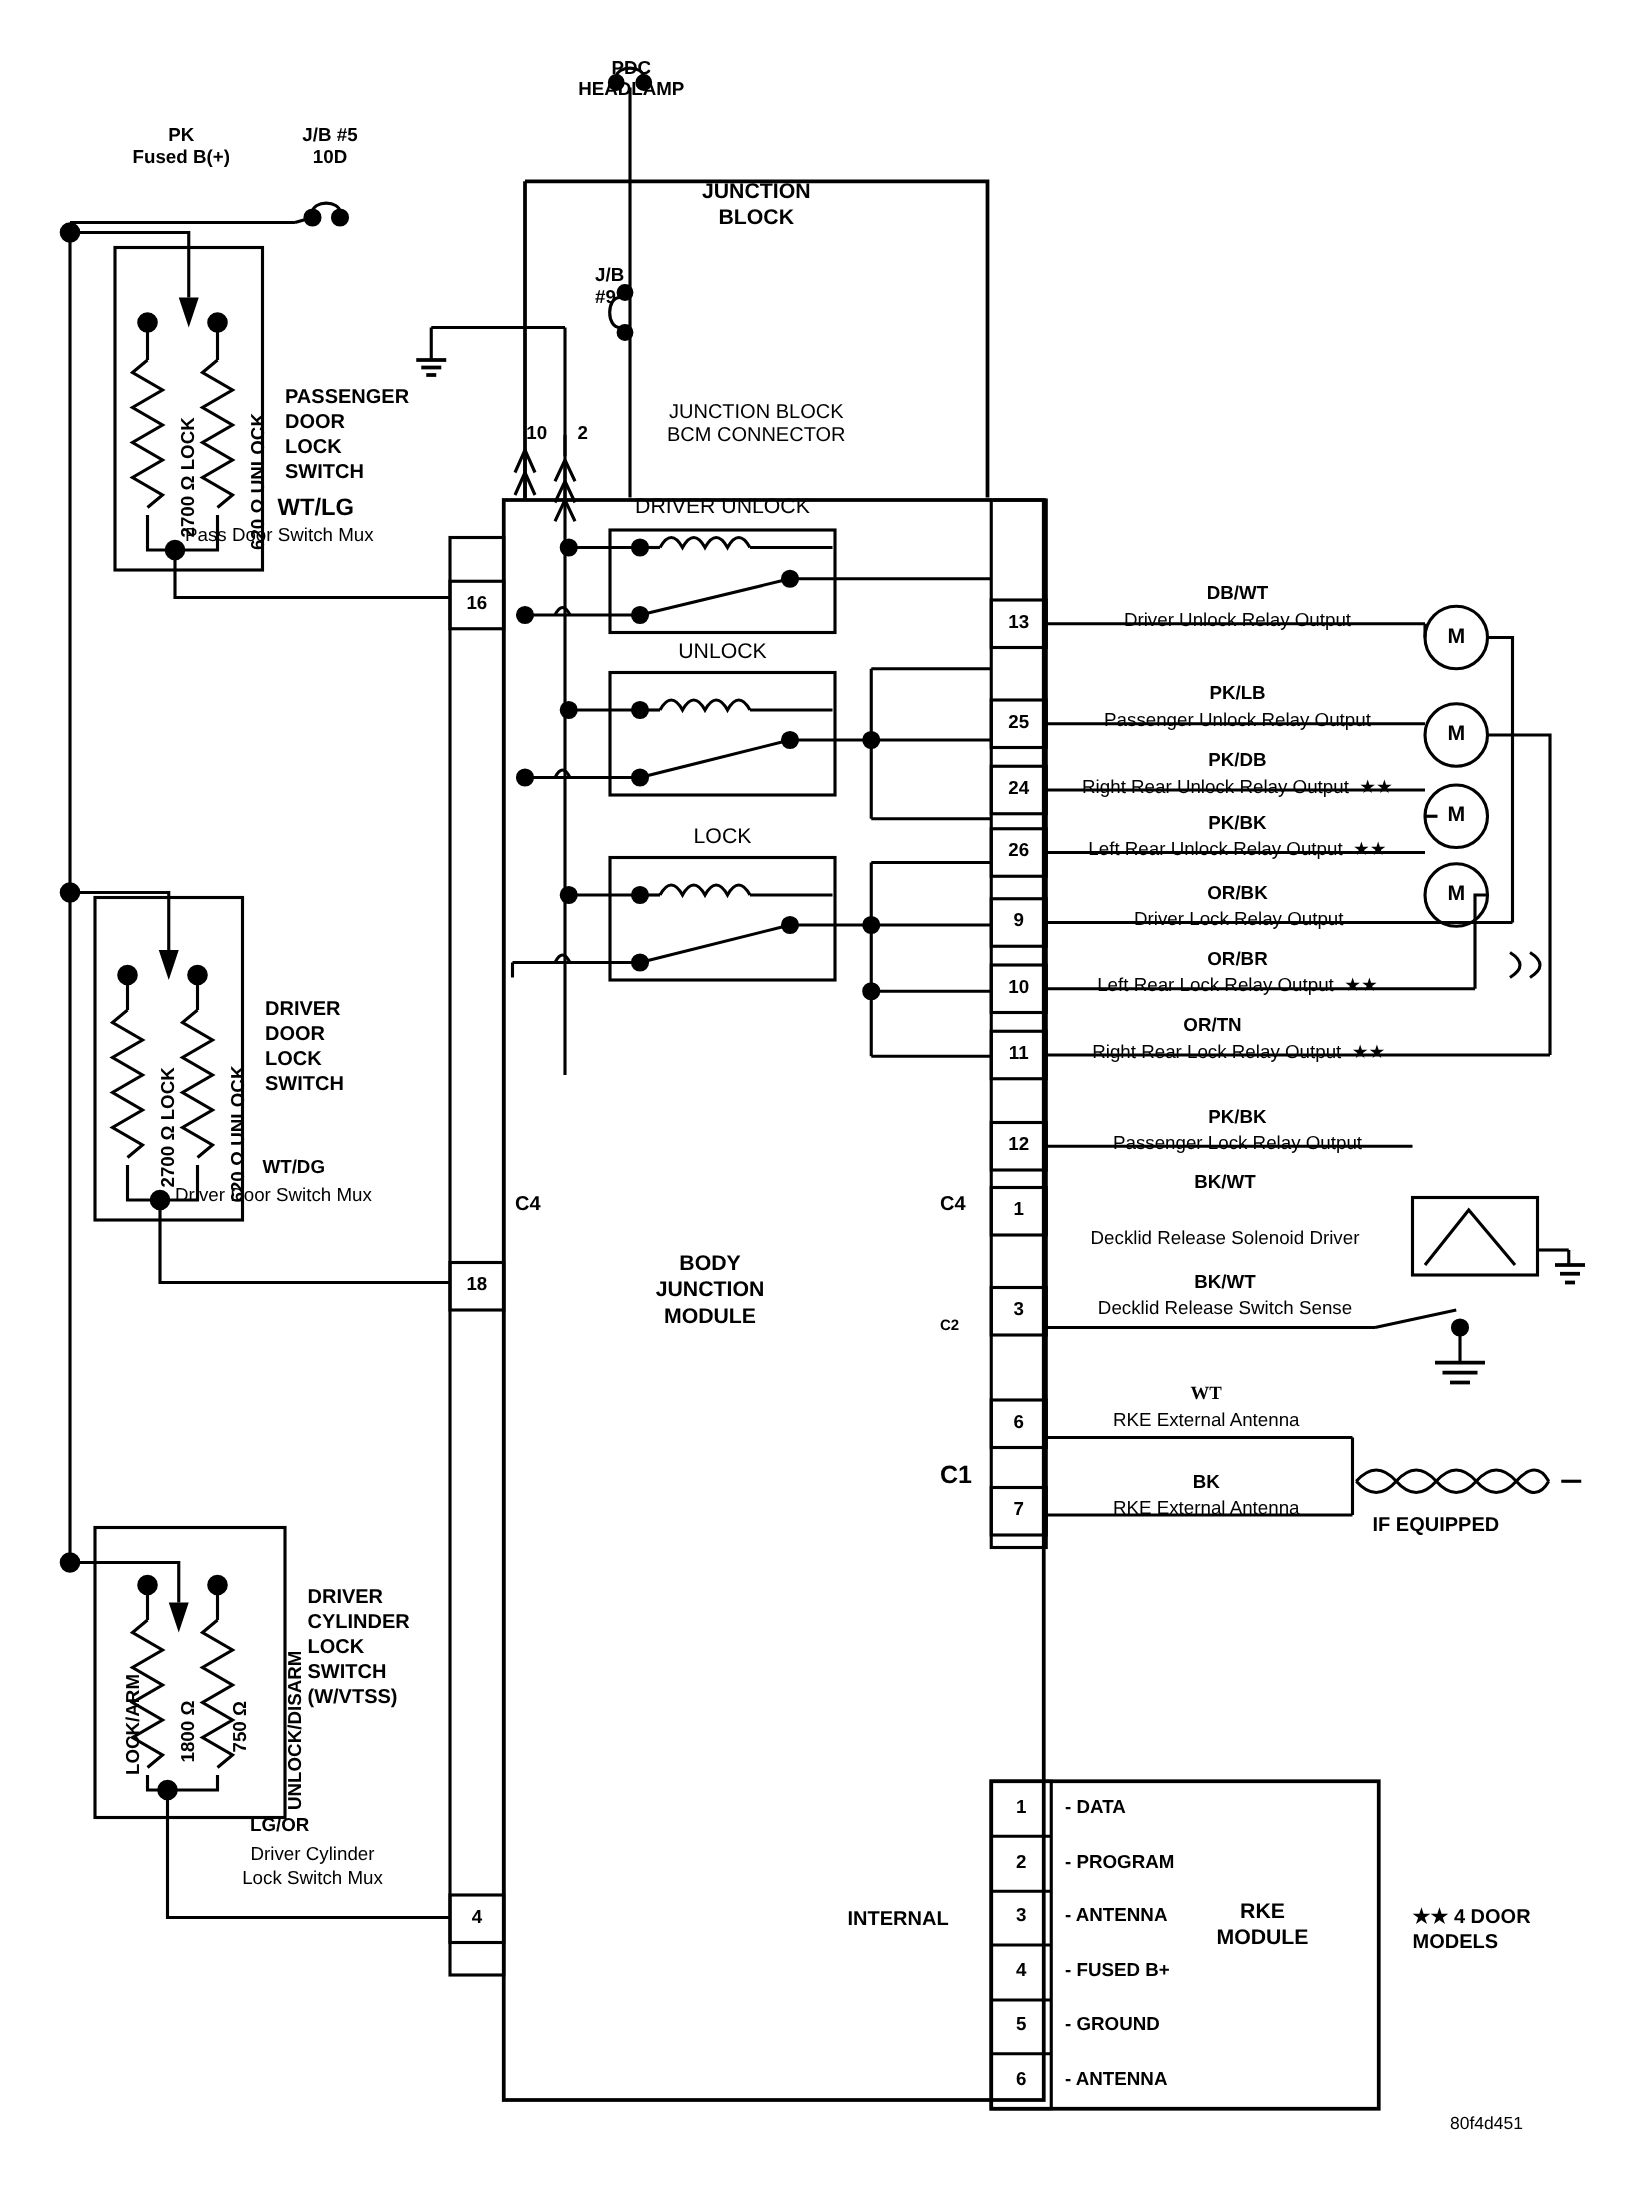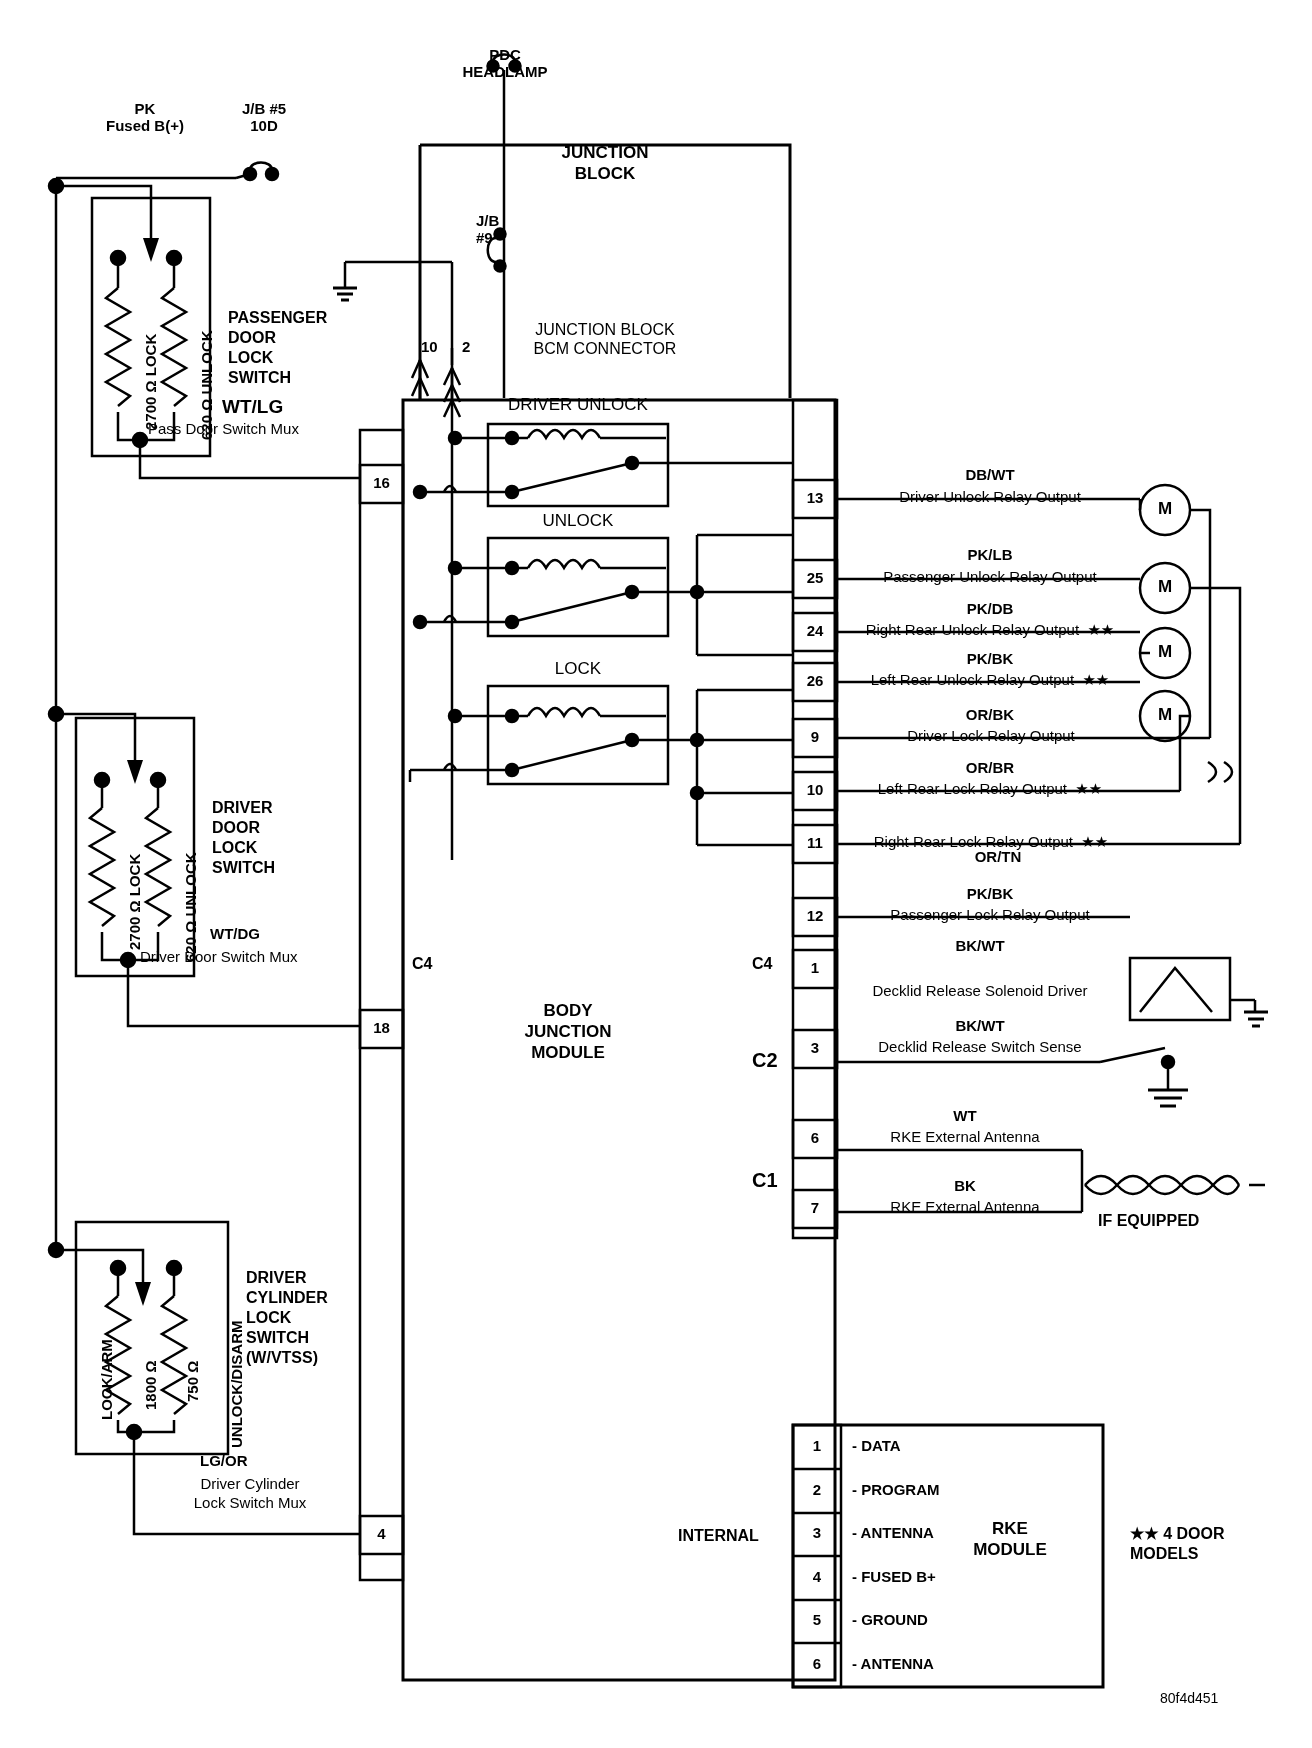--- a/index.html
+++ b/index.html
@@ -257,21 +257,21 @@
 <div class="lbl b c" style="left:478px;top:1000px;width:180px;font-size:17px;line-height:21px;"><span style="white-space:pre-line">BODY
 JUNCTION
 MODULE</span></div>
 
 <div class="lbl c" style="left:488px;top:396px;width:180px;font-size:17px;"><span>DRIVER UNLOCK</span></div>
 <div class="lbl c" style="left:488px;top:512px;width:180px;font-size:17px;text-align:center;"><span>UNLOCK</span></div>
 <div class="lbl c" style="left:488px;top:660px;width:180px;font-size:17px;"><span>LOCK</span></div>
 
 <div class="lbl b" style="left:412px;top:955px;font-size:16px;"><span>C4</span></div>
 <div class="lbl b" style="left:752px;top:955px;font-size:16px;"><span>C4</span></div>
-<div class="lbl b" style="left:752px;top:1052px;font-size:20px;"><span>C2</span></div>
+<div class="lbl b" style="left:752px;top:1052px;font-size:12px;"><span>C2</span></div>
 <div class="lbl b" style="left:752px;top:1172px;font-size:20px;"><span>C1</span></div>
 
 <div class="lbl b c" style="left:360px;top:474px;width:43px;"><span>16</span></div>
 <div class="lbl b c" style="left:360px;top:1019px;width:43px;"><span>18</span></div>
 <div class="lbl b c" style="left:360px;top:1525px;width:43px;"><span>4</span></div>
 
 <div class="lbl b" style="left:228px;top:308px;width:120px;font-size:16px;line-height:20px;"><span style="white-space:pre-line">PASSENGER
 DOOR
 LOCK
 SWITCH</span></div>
@@ -330,33 +330,33 @@
 
 <div class="lbl b c" style="left:840px;top:650px;width:300px;"><span>PK/BK</span></div>
 <div class="lbl c" style="left:818px;top:671px;width:344px;"><span>Left Rear Unlock Relay Output  ★★</span></div>
 
 <div class="lbl b c" style="left:840px;top:706px;width:300px;"><span>OR/BK</span></div>
 <div class="lbl c" style="left:826px;top:727px;width:330px;"><span>Driver Lock Relay Output</span></div>
 
 <div class="lbl b c" style="left:840px;top:759px;width:300px;"><span>OR/BR</span></div>
 <div class="lbl c" style="left:820px;top:780px;width:340px;"><span>Left Rear Lock Relay Output  ★★</span></div>
 
-<div class="lbl b c" style="left:848px;top:812px;width:300px;margin-top:36px;"><span>OR/TN</span></div>
+<div class="lbl b c" style="left:820px;top:812px;width:300px;"><span>OR/TN</span></div>
 <div class="lbl c" style="left:816px;top:833px;width:350px;"><span>Right Rear Lock Relay Output  ★★</span></div>
 
 <div class="lbl b c" style="left:840px;top:885px;width:300px;"><span>PK/BK</span></div>
 <div class="lbl c" style="left:820px;top:906px;width:340px;"><span>Passenger Lock Relay Output</span></div>
 
 <div class="lbl b c" style="left:840px;top:937px;width:280px;"><span>BK/WT</span></div>
 <div class="lbl c" style="left:830px;top:958px;width:300px;margin-top:24px;"><span>Decklid Release Solenoid Driver</span></div>
 
 <div class="lbl b c" style="left:840px;top:1017px;width:280px;"><span>BK/WT</span></div>
 <div class="lbl c" style="left:830px;top:1038px;width:300px;"><span>Decklid Release Switch Sense</span></div>
 
-<div class="lbl b c" style="left:840px;top:1107px;width:250px;"><span>WT</span></div>
+<div class="lbl b c" style="left:840px;top:1107px;width:250px;font-family:Liberation Serif, serif;"><span>WT</span></div>
 <div class="lbl c" style="left:830px;top:1128px;width:270px;"><span>RKE External Antenna</span></div>
 
 <div class="lbl b c" style="left:840px;top:1177px;width:250px;"><span>BK</span></div>
 <div class="lbl c" style="left:830px;top:1198px;width:270px;"><span>RKE External Antenna</span></div>
 
 <div class="lbl b c" style="left:1150px;top:500px;width:30px;font-size:17px;"><span>M</span></div>
 <div class="lbl b c" style="left:1150px;top:578px;width:30px;font-size:17px;"><span>M</span></div>
 <div class="lbl b c" style="left:1150px;top:643px;width:30px;font-size:17px;"><span>M</span></div>
 <div class="lbl b c" style="left:1150px;top:706px;width:30px;font-size:17px;"><span>M</span></div>
 

